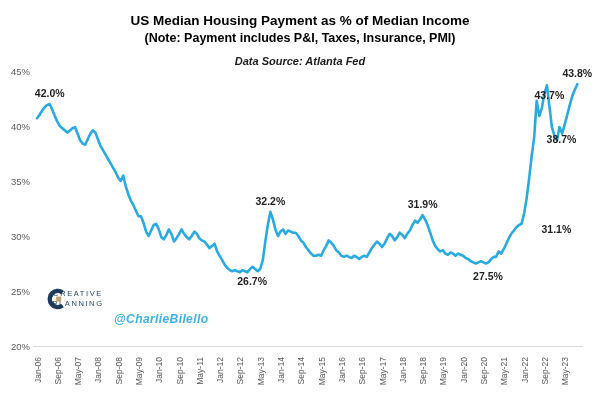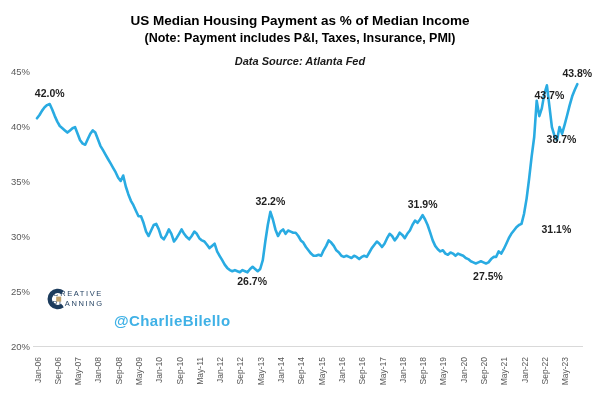--- a/index.html
+++ b/index.html
@@ -8,21 +8,21 @@
   svg{position:absolute;left:0;top:0;}
   .title{font-size:13.5px;font-weight:bold;fill:#000000;}
   .subtitle{font-size:12.5px;font-weight:bold;fill:#000000;}
   .source{font-size:11px;font-weight:bold;font-style:italic;fill:#1a1a1a;}
   .ytick{font-size:9.5px;fill:#595959;}
   .xtick{font-size:8.5px;fill:#595959;}
   .anno{font-size:10.5px;font-weight:bold;fill:#1f1f1f;}
   .logo-block{position:absolute;left:44px;top:288px;width:68px;text-align:center;line-height:1;}
   .logo-mark{display:block;margin:0 auto 2px auto;}
   .logo-word{font-size:7.5px;font-weight:normal;letter-spacing:1.6px;color:#1d3c5d;margin-top:2px;}
-  .handle{position:absolute;left:114px;top:312px;font-size:15px;font-weight:600;color:#3fb1e6;letter-spacing:0.4px;}
+  .handle{position:absolute;left:114px;top:312px;font-size:12px;font-style:italic;font-weight:600;color:#3fb1e6;letter-spacing:0.4px;}
 </style>
 </head>
 <body>
 
 <div class="canvas">
 
   <svg id="chart" width="600" height="407" viewBox="0 0 600 407">
     <text class="title" x="300" y="25" text-anchor="middle">US Median Housing Payment as % of Median Income</text>
     <text class="subtitle" x="300" y="42" text-anchor="middle">(Note: Payment includes P&amp;I, Taxes, Insurance, PMI)</text>
     <text class="source" x="300" y="65" text-anchor="middle">Data Source: Atlanta Fed</text>

